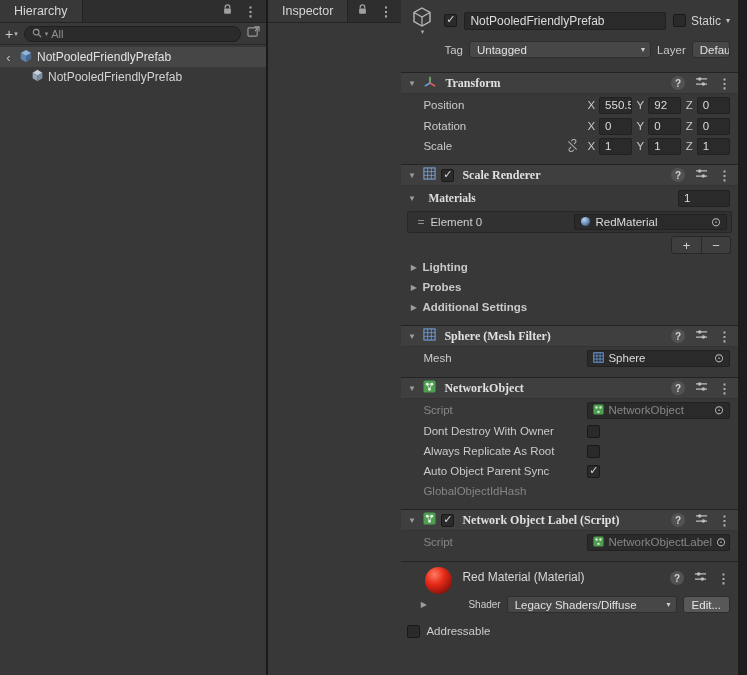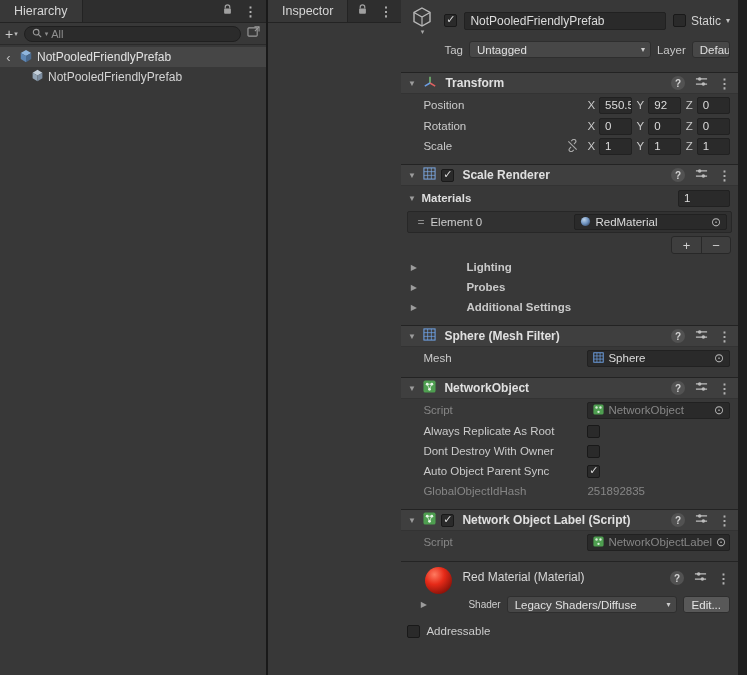--- a/index.html
+++ b/index.html
@@ -72,55 +72,55 @@
 
   .tag-row { display: flex; align-items: center; gap: 6px; padding: 3px 8px 8px 43px; flex: none; }
   .tag-row .lbl { color: #c8c8c8; font-size: 11.5px; flex: none; }
   .dd-tag { width: 182px; }
   .dd-layer { flex: 1; }
 
   .comp-header { height: 22px; flex: none; background: #3f3f3f;
                  border-top: 1px solid #232323; border-bottom: 1px solid #333333;
                  display: flex; align-items: center; gap: 5px; padding: 0 7px 0 4px; }
   .comp-title { font-weight: bold; font-size: 12px; color: #e0e0e0; margin-left: 3px;
-                white-space: nowrap; }
+                white-space: nowrap; font-family: Liberation Serif, serif; }
   .hdr-icons { margin-left: auto; display: flex; align-items: center; gap: 10px; }
 
   .prop-row { height: 20px; flex: none; display: flex; align-items: center; padding: 0 8px 0 22px; }
   .prop-row.tall { height: 22px; }
   .prop-label { flex: 0 0 164px; font-size: 11.5px; color: #cacaca;
                 display: flex; align-items: center; justify-content: space-between;
                 padding-right: 8px; white-space: nowrap; overflow: hidden; }
   .prop-value { flex: 1; display: flex; align-items: center; gap: 5px; min-width: 0; }
   .axis { flex: 1; display: flex; align-items: center; gap: 4px; min-width: 0; }
   .axis-l { font-size: 11.5px; color: #c8c8c8; flex: none; }
   .axis .field { flex: 1; }
   .plain-val { font-size: 11.5px; }
 
   .materials-row { height: 22px; flex: none; display: flex; align-items: center;
                    padding: 2px 8px 0 4px; }
-  .materials-row .mat-lbl { font-weight: bold; color: #dedede; font-size: 11.5px; margin-left: 3px; }
+  .materials-row .mat-lbl { font-weight: bold; color: #dedede; font-size: 11.5px; margin-left: 10px; font-family: Liberation Serif, serif; }
   .count-field { width: 52px; margin-left: auto; }
 
   .element-row { height: 22px; flex: none; margin: 3px 6px 0 6px; background: #313131;
                  border: 1px solid #272727; border-radius: 2px;
                  display: flex; align-items: center; gap: 6px; padding: 0 4px 0 9px; }
   .drag-handle { color: #8e8e8e; font-size: 12px; line-height: 1; letter-spacing: 0; }
   .element-lbl { flex: 0 0 138px; font-size: 11.5px; color: #cecece; }
   .element-row .obj-field { flex: 1; height: 16px; }
 
   .plusminus-row { flex: none; display: flex; justify-content: flex-end; padding: 3px 7px 3px; }
   .pm-box { display: flex; background: #3e3e3e; border: 1px solid #282828; border-radius: 3px; overflow: hidden; }
   .pm-btn { width: 29px; height: 16px; display: flex; align-items: center; justify-content: center;
             color: #d0d0d0; font-size: 13px; }
   .pm-btn + .pm-btn { border-left: 1px solid #282828; }
 
   .sub-fold-row { height: 20px; flex: none; display: flex; align-items: center; gap: 2px;
                   padding: 0 8px 0 6px; }
-  .sub-fold-row .sf-lbl { font-weight: bold; font-size: 11.5px; color: #c9c9c9; margin-left: 44px; }
+  .sub-fold-row .sf-lbl { font-weight: bold; font-size: 11.5px; color: #c9c9c9; }
 
   .mt6 { margin-top: 6px; } .mt8 { margin-top: 8px; }
 
   .mat-block { flex: none; border-top: 1px solid #242424; margin-top: 8px; padding: 5px 8px 6px 16px; }
   .mat-title-row { display: flex; align-items: flex-start; gap: 10px; }
   .mat-preview { width: 27px; height: 27px; border-radius: 50%; flex: none; margin-left: 8px;
                  background: radial-gradient(circle at 35% 28%, #ff7a60 0%, #e62a18 38%, #92140a 75%, #5c0b04 100%); }
   .mat-title { font-size: 12px; color: #d8d8d8; margin-top: 3px; white-space: nowrap; }
   .mat-title-row .hdr-icons { margin-top: 3px; }
   .shader-row { display: flex; align-items: center; gap: 6px; margin-top: 2px; }
@@ -509,51 +509,48 @@
                   <circle cx="7" cy="10" r="1.5" fill="#d8ecd8"></circle>
                 </svg>
             </span>
             <span class="dim">NetworkObject</span>
             <span class="obj-picker">⊙</span>
           </div>
         </div>
       </div>
       <div class="prop-row">
         <span class="prop-label">
-            <span>Always Replicate As Root</span>
+            <span>Dont Destroy With Owner</span>
           </span>
         <div class="prop-value">
           <span class="checkbox"></span>
         </div>
       </div>
       <div class="prop-row">
         <span class="prop-label">
-            <span>Dont Destroy With Owner</span>
+            <span>Always Replicate As Root</span>
           </span>
         <div class="prop-value">
           <span class="checkbox"></span>
         </div>
       </div>
       <div class="prop-row">
         <span class="prop-label">
             <span>Auto Object Parent Sync</span>
           </span>
         <div class="prop-value">
           <span class="checkbox checked">
               <span class="check">✓</span>
             </span>
         </div>
       </div>
       <div class="prop-row">
         <span class="prop-label dim">
             <span>GlobalObjectIdHash</span>
           </span>
-        <div class="prop-value">
-          <span class="plain-val dim">251892835</span>
-        </div>
       </div>
 
       <div class="comp-header mt8">
         <span class="fold">▼</span>
         <span>
           <svg width="13" height="13" viewBox="0 0 14 14">
               <rect x="0.5" y="0.5" width="13" height="13" rx="2" fill="#4e9e50"></rect>
               <circle cx="4.5" cy="4.5" r="1.5" fill="#e8f5e8"></circle>
               <circle cx="9.5" cy="4.5" r="1.5" fill="#e8f5e8"></circle>
               <circle cx="7" cy="10" r="1.5" fill="#e8f5e8"></circle>

